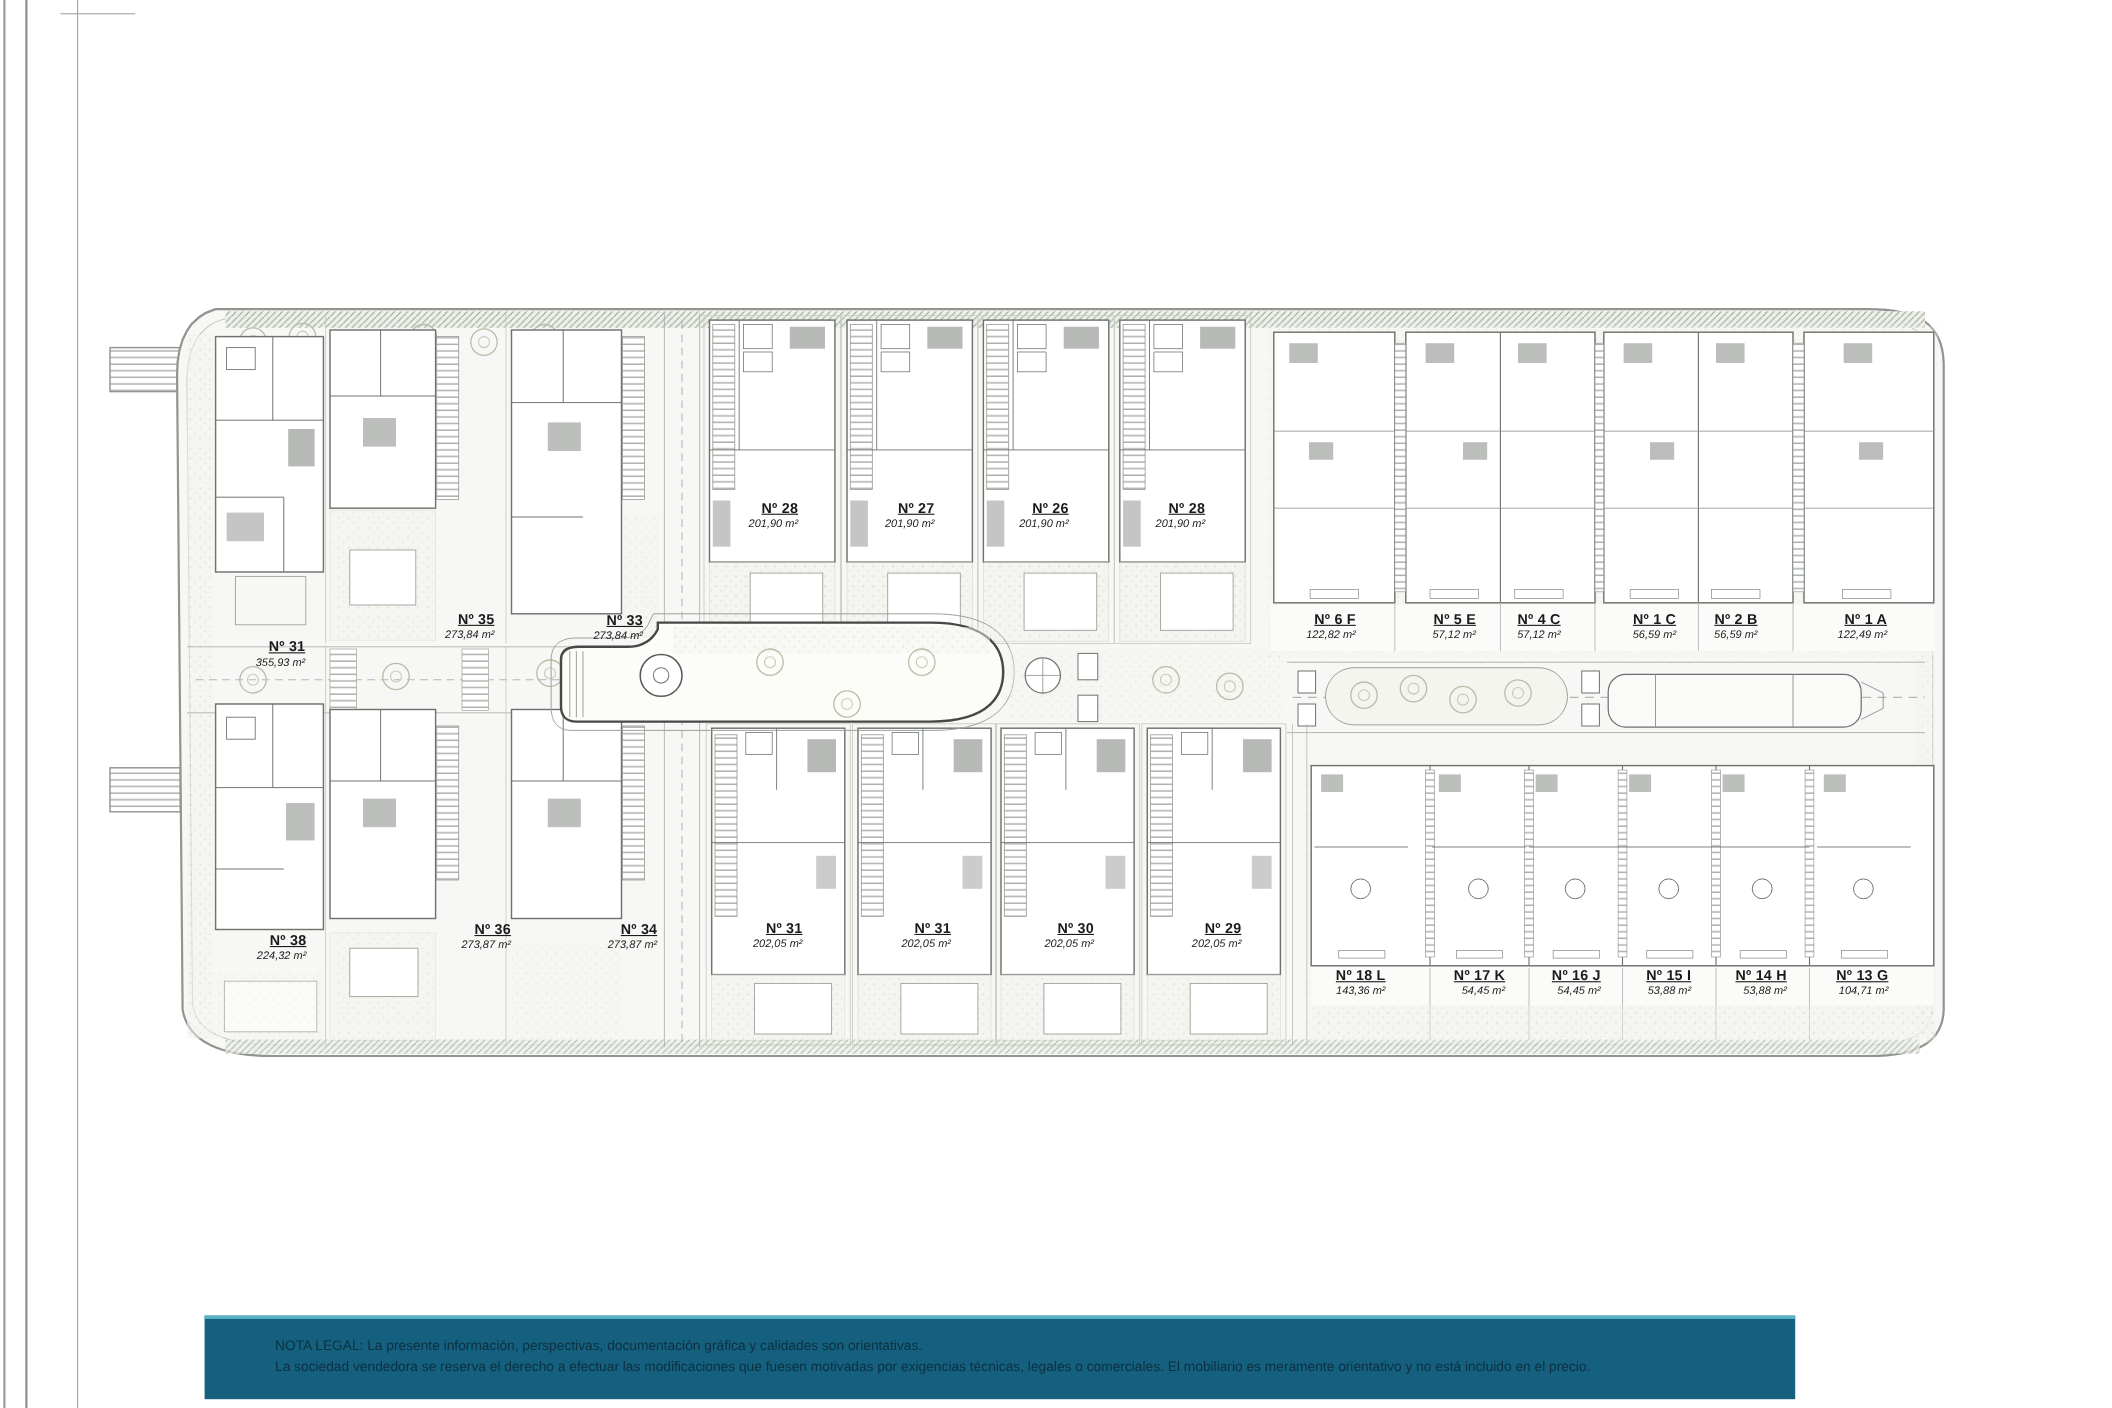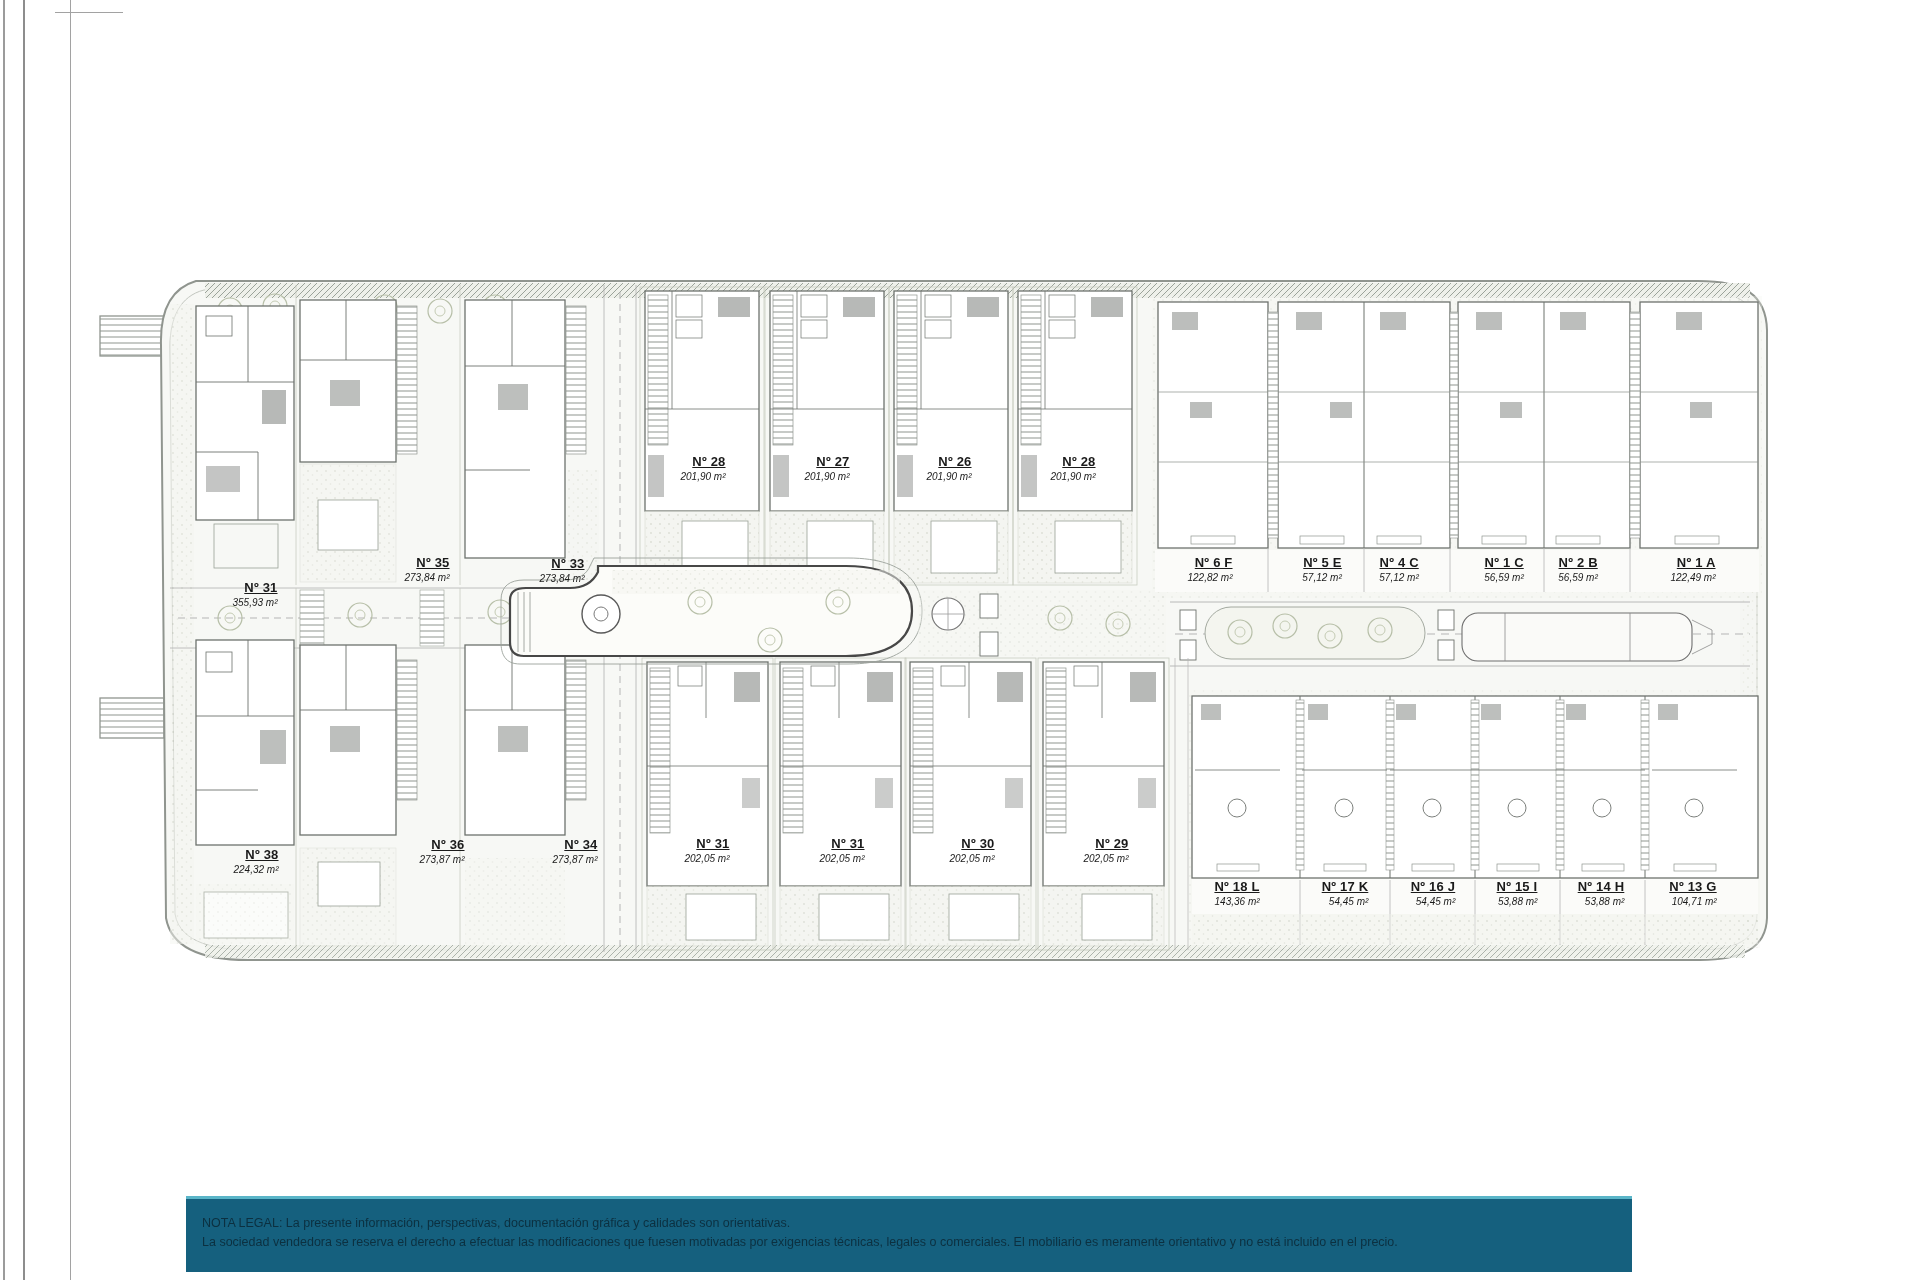--- a/index.html
+++ b/index.html
@@ -12,21 +12,21 @@
   .hcap{position:absolute;left:55px;top:12px;width:68px;height:1px;background:#a2a2a2;}
   .plan-svg{position:absolute;left:0;top:0;width:1920px;height:1280px;}
   .labels-layer{position:absolute;left:0;top:0;width:1920px;height:1280px;pointer-events:none;}
   .unit-label{position:absolute;transform:translateX(-50%);text-align:right;color:#1a1a1a;
               white-space:nowrap;line-height:14px;}
   .unit-name{font-weight:bold;font-size:13px;text-decoration:underline;letter-spacing:0.2px;}
   .unit-area{font-style:italic;font-size:10px;margin-top:1px;}
   .legal-bar{position:absolute;left:186px;top:1196px;width:1446px;height:76px;background:#15607e;
              border-top:3px solid #5ab5c8;box-sizing:border-box;padding:15px 10px 0 16px;
              color:#0c3040;font-size:12.5px;line-height:19px;}
-  .legal-line{white-space:nowrap;overflow:hidden;}
+  .legal-line{white-space:nowrap;overflow:hidden;margin-left:48px;}
 </style>
 </head>
 <body>
 
 <div class="page">
 
   <div class="vline a"></div>
   <div class="vline b"></div>
   <div class="vline c"></div>
   <div class="hcap"></div>

